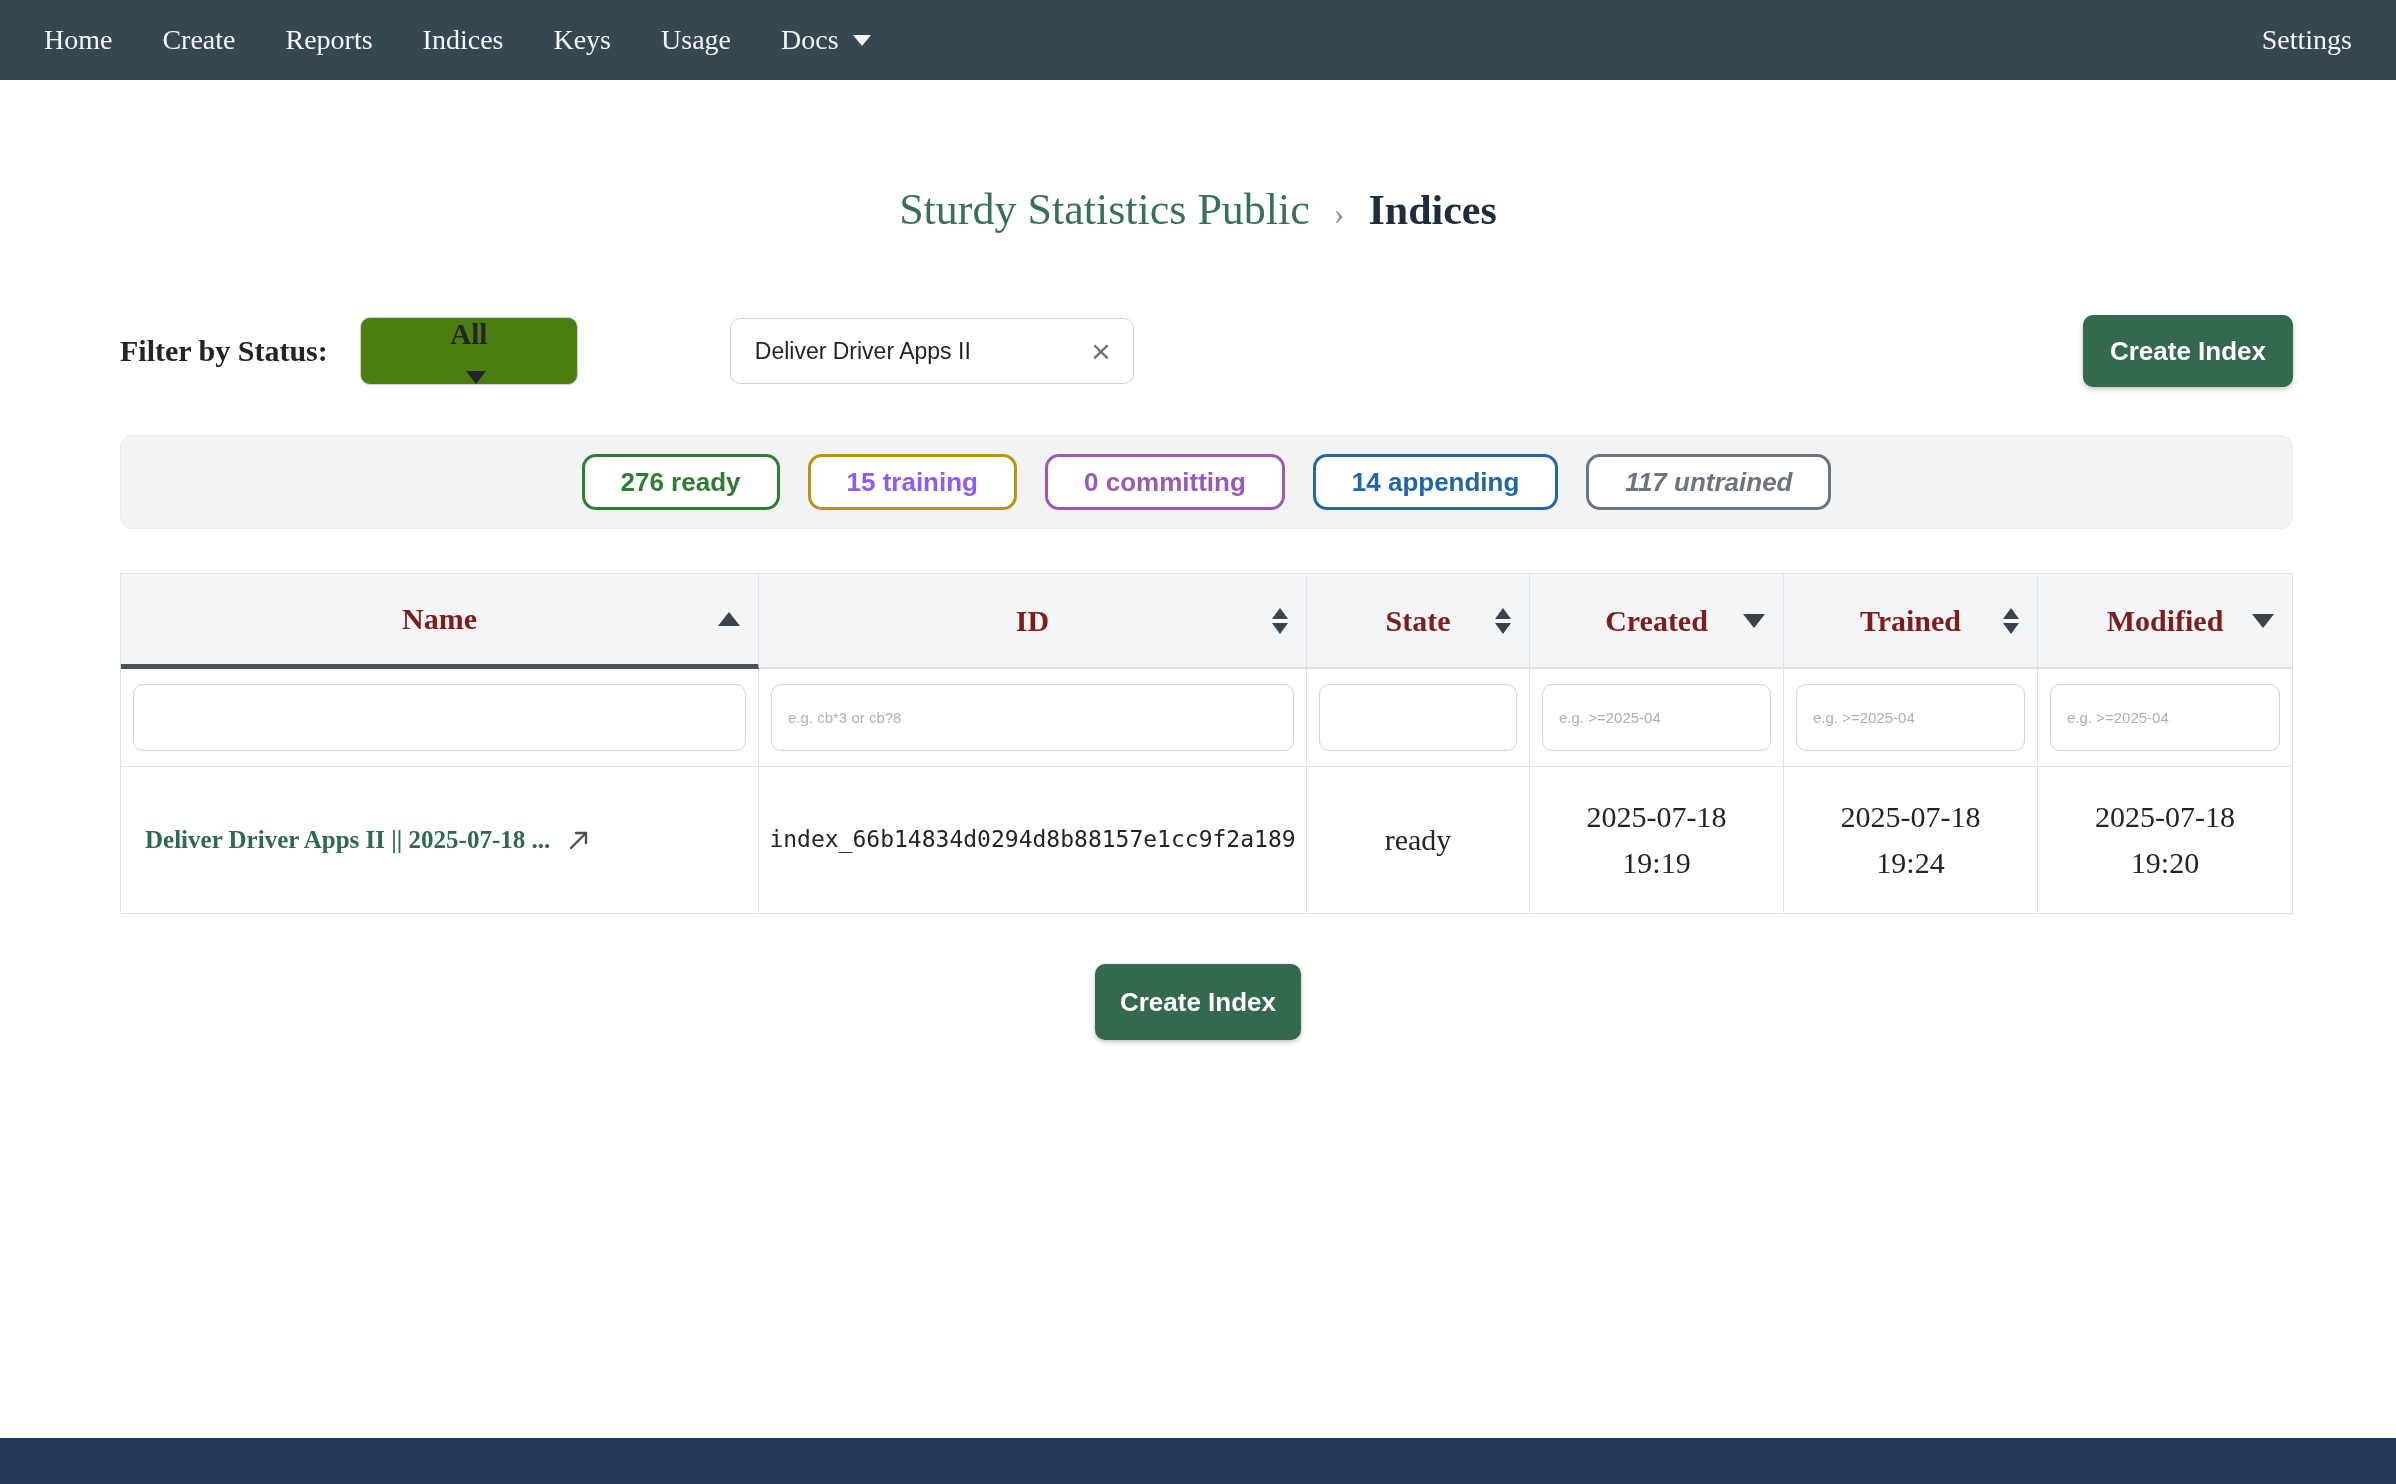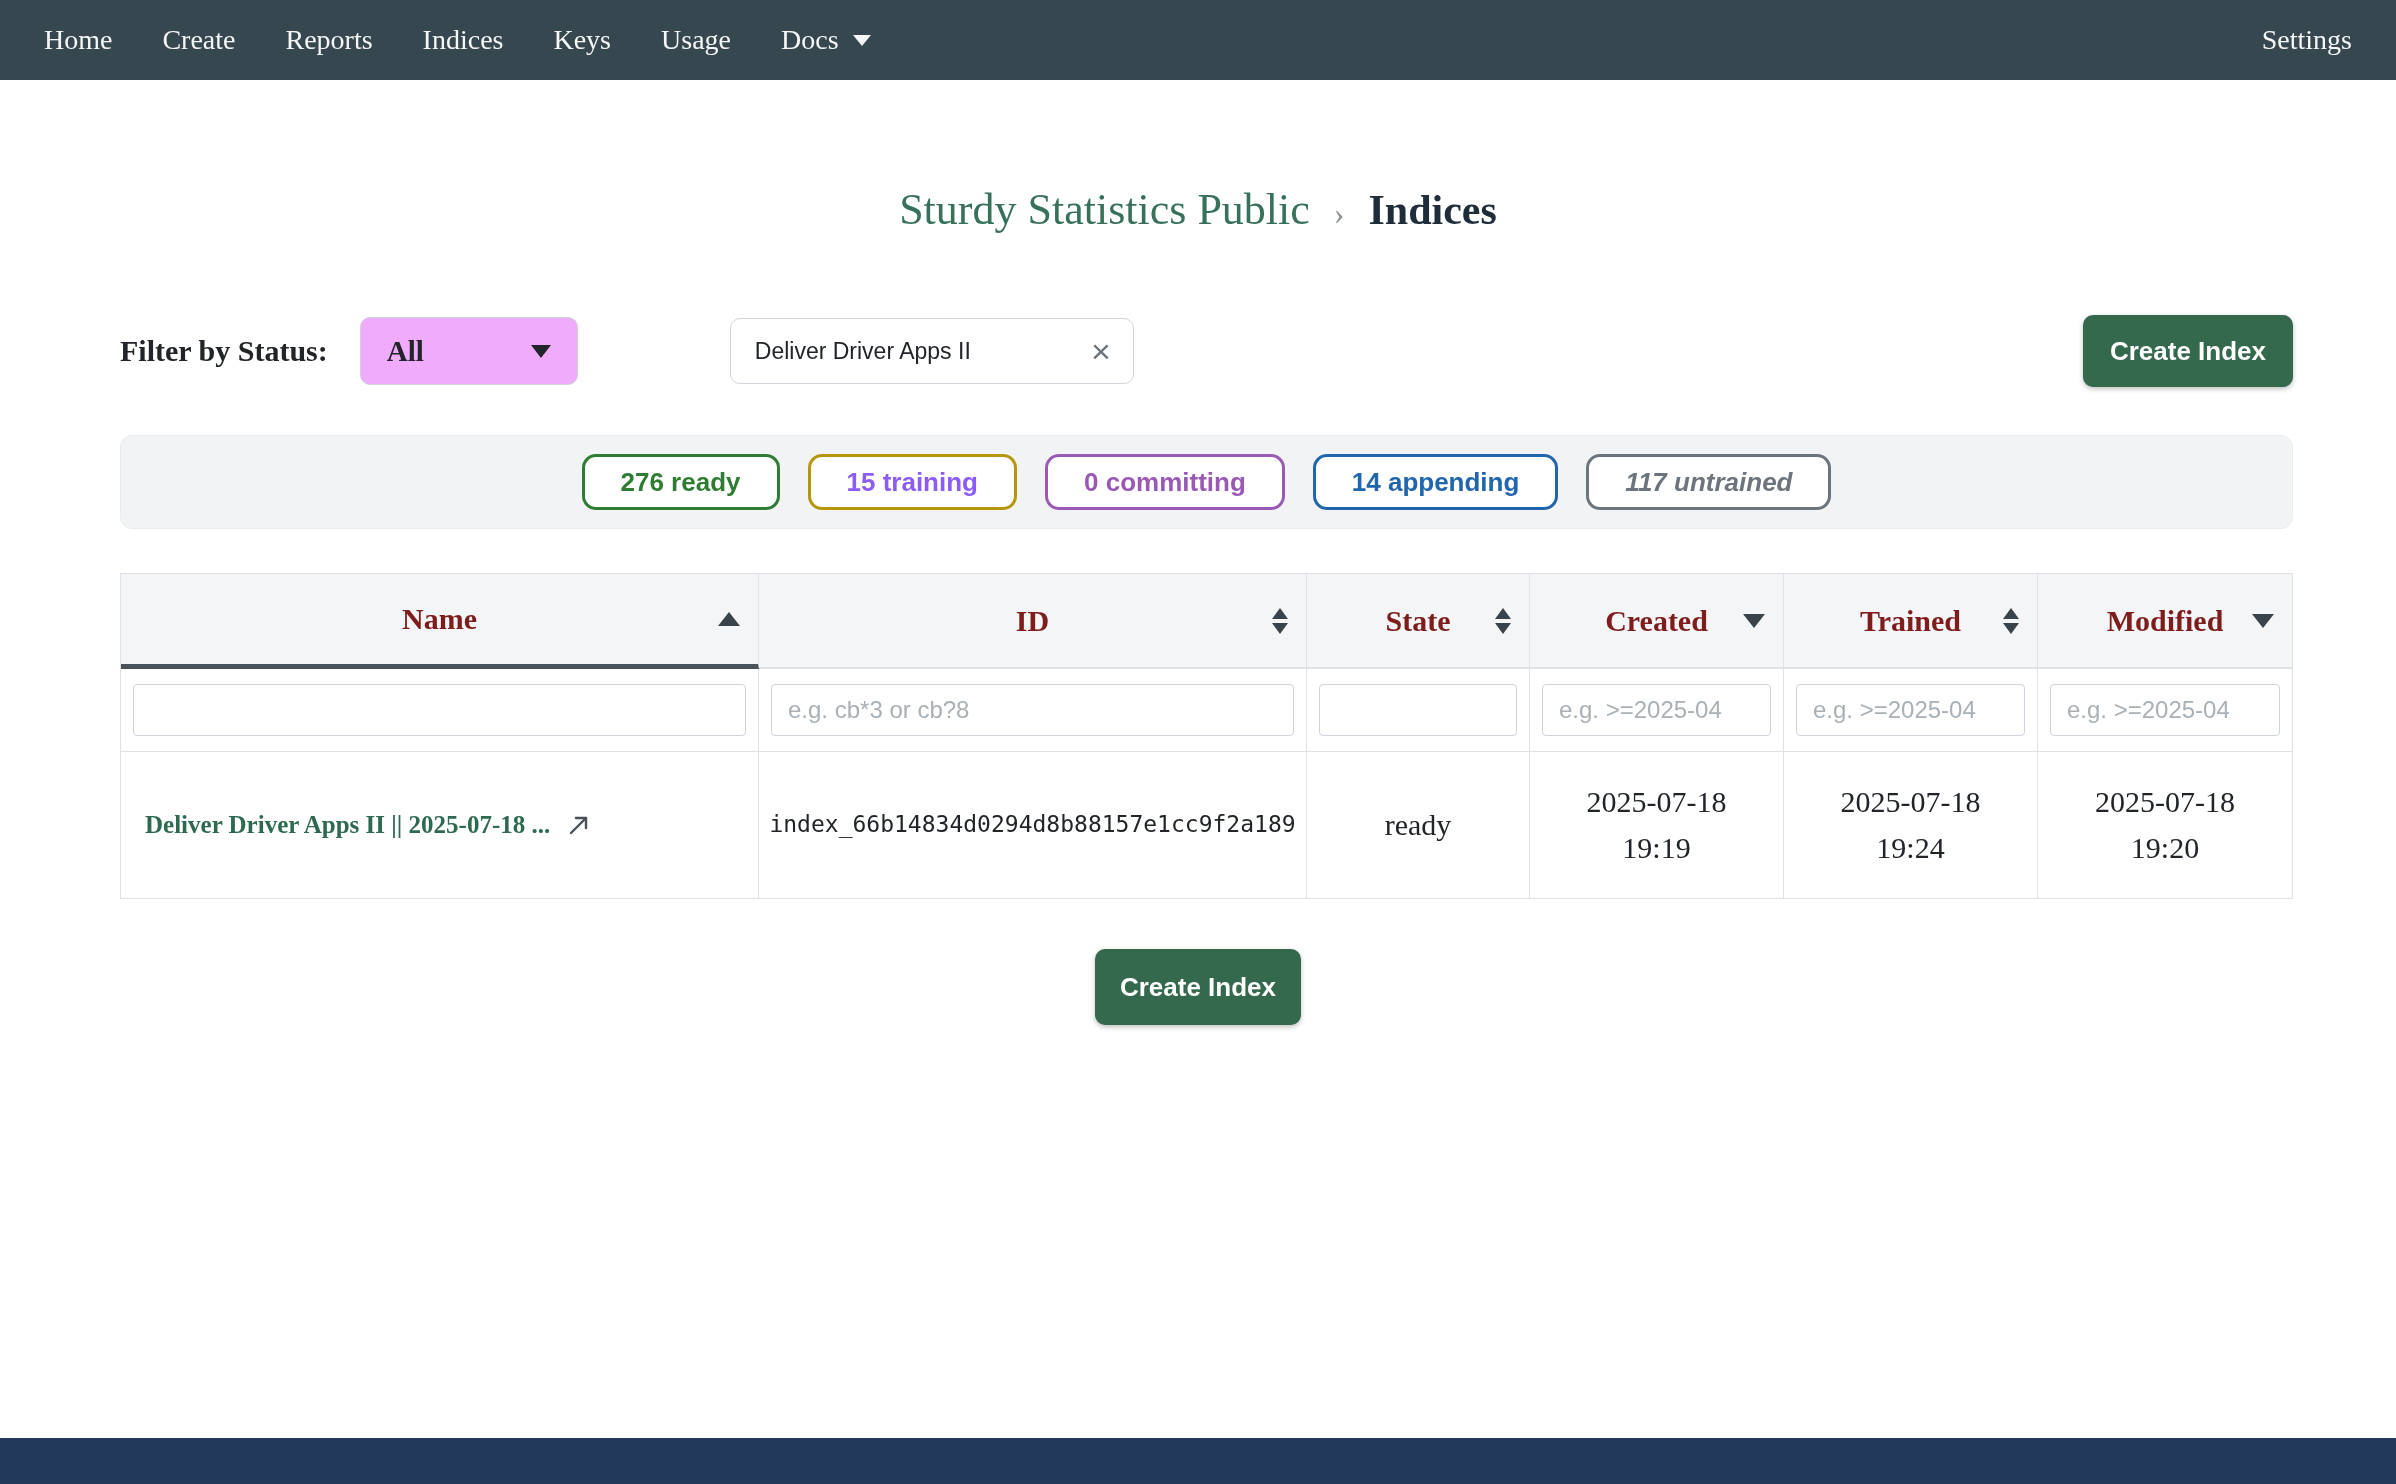--- a/index.html
+++ b/index.html
@@ -58,27 +58,28 @@
   
   .controls {
     margin: 80px 103px 0 120px;
     display: flex;
     align-items: center;
   }
   .status-label { font-size: 30px; font-weight: bold; color: #212529; }
   .status-select {
     margin-left: 32px;
     width: 218px; height: 68px;
-    background: #f0abfc;
+    background: #4d7c0f;
     border: 1px solid #ced4da;
     border-radius: 10px;
     display: flex; align-items: center; justify-content: space-between;
     padding: 0 26px;
     font-size: 29px; font-weight: bold;
     cursor: pointer;
+    flex-direction: column;
   }
   .search-box {
     margin-left: 152px;
     width: 404px; height: 66px;
     background: #fff;
     border: 1px solid #ced4da;
     border-radius: 10px;
     display: flex; align-items: center;
     padding: 8px 22px;
   }
@@ -191,26 +192,26 @@
 
   .tfilter .cell {
     padding: 15px 12px;
     border-right: 1px solid #dee2e6;
     border-bottom: 1px solid #dee2e6;
     display: flex; align-items: center;
     background: #fff;
   }
   .tfilter .cell:last-child { border-right: none; }
   .filter-input {
-    width: 100%; height: 52px;
+    width: 100%; height: 67px;
     border: 1px solid #ced4da;
-    border-radius: 4px;
+    border-radius: 10px;
     padding: 0 16px;
     font-family: "Liberation Sans", sans-serif;
-    font-size: 24px;
+    font-size: 15px;
     color: #212529;
     outline: none;
     background: #fff;
   }
   .filter-input::placeholder { color: #a9b0b6; }
 
   .trow .cell {
     min-height: 146px;
     display: flex; flex-direction: column;
     align-items: center; justify-content: center;

